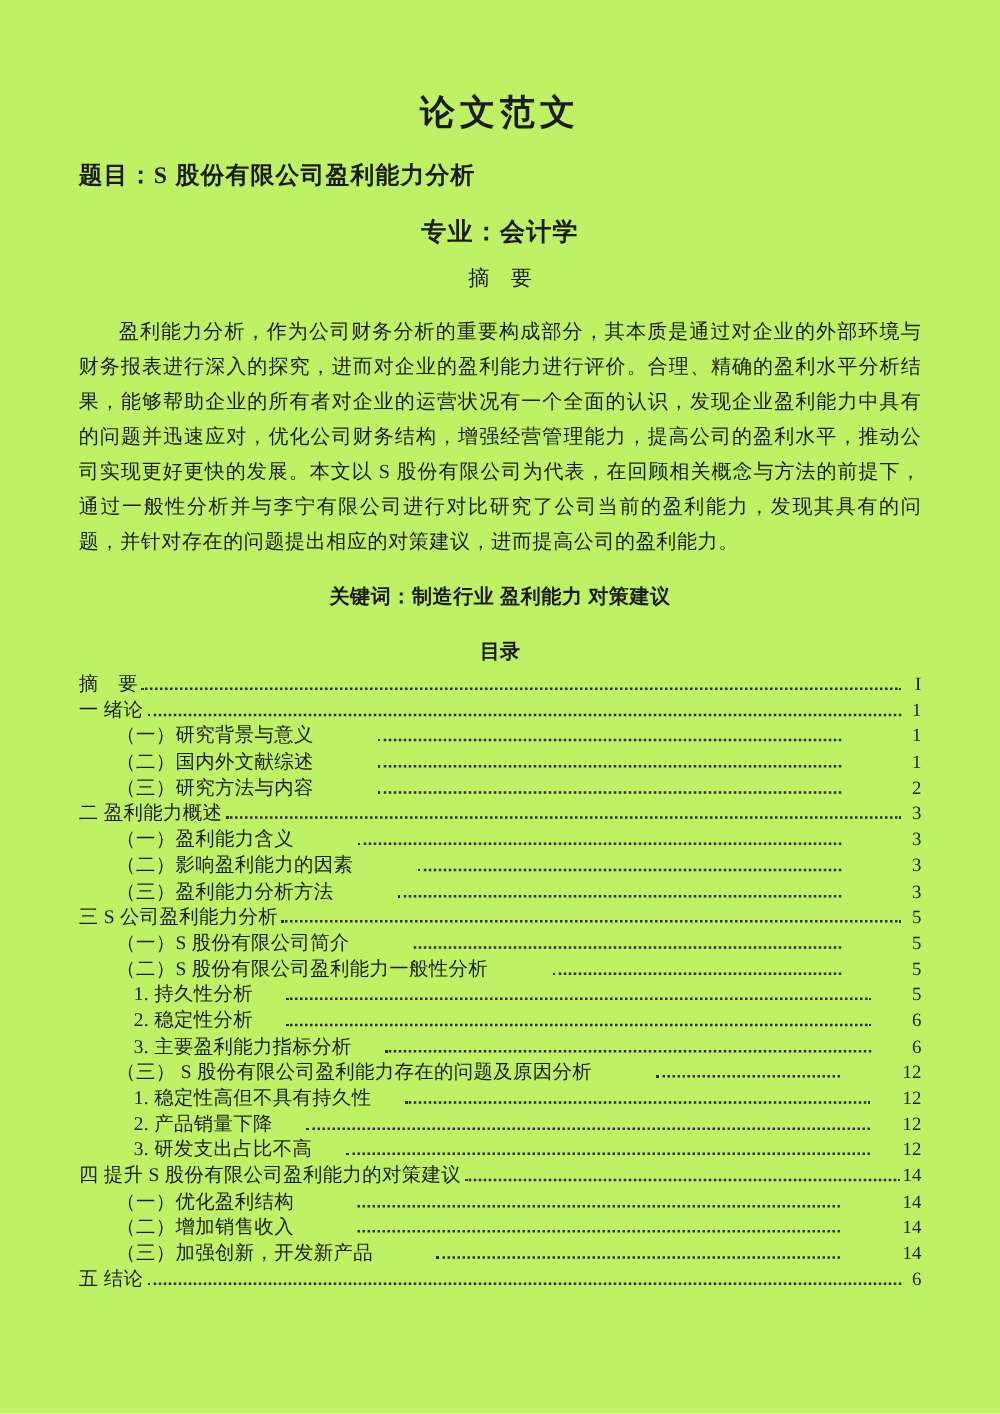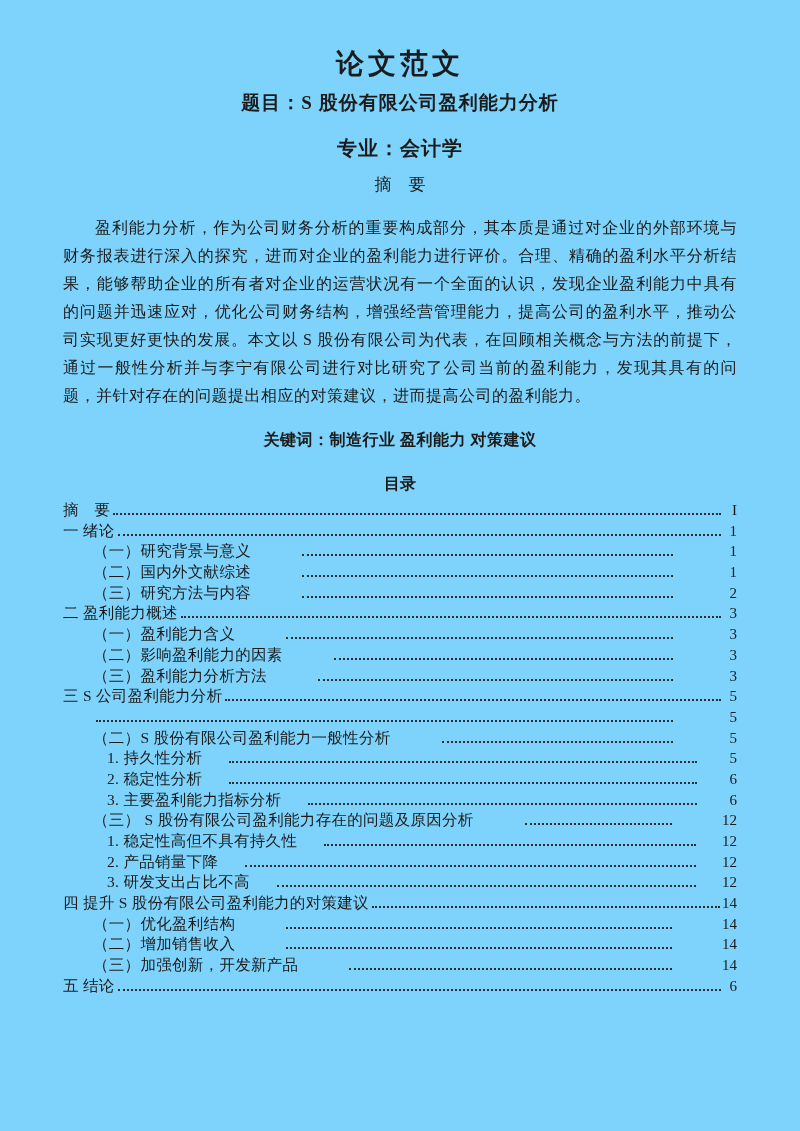--- a/index.html
+++ b/index.html
@@ -5,38 +5,38 @@
   html, body {
     margin: 0;
     padding: 0;
     background: #ffffff;
   }
   .page {
     position: relative;
     width: 800px;
     height: 1131px;
     margin: 0 auto;
-    background: #7dd3fc;
+    background: #bef264;
     color: #1b1b1b;
     font-family: "Liberation Serif", "DejaVu Serif", serif;
     box-sizing: border-box;
-    padding: 46px 63px 0 63px;
+    padding: 73px 63px 0 63px;
     overflow: hidden;
   }
   .doc-title {
     margin: 0;
     text-align: center;
     font-size: 28px;
     font-weight: bold;
     letter-spacing: 4px;
     line-height: 36px;
   }
   .topic-line {
-    margin-top: 8px;
-    text-align: center;
+    margin-top: 19px;
+    text-align: left;
     font-size: 19px;
     font-weight: bold;
     letter-spacing: 1px;
     line-height: 26px;
   }
   .major-line {
     margin-top: 19px;
     text-align: center;
     font-size: 20px;
     font-weight: bold;
@@ -168,20 +168,21 @@
       <span class="toc-label">（三）盈利能力分析方法</span>
       <span class="toc-dots"></span>
       <span class="toc-page">3</span>
     </div>
       <div class="toc-row lvl0" style="">
       <span class="toc-label">三 S 公司盈利能力分析</span>
       <span class="toc-dots"></span>
       <span class="toc-page">5</span>
     </div>
       <div class="toc-row lvl1" style="">
+      <span class="toc-label">（一）S 股份有限公司简介</span>
       <span class="toc-dots"></span>
       <span class="toc-page">5</span>
     </div>
       <div class="toc-row lvl1" style="">
       <span class="toc-label">（二）S 股份有限公司盈利能力一般性分析</span>
       <span class="toc-dots"></span>
       <span class="toc-page">5</span>
     </div>
       <div class="toc-row lvl2" style="">
       <span class="toc-label">1. 持久性分析</span>

